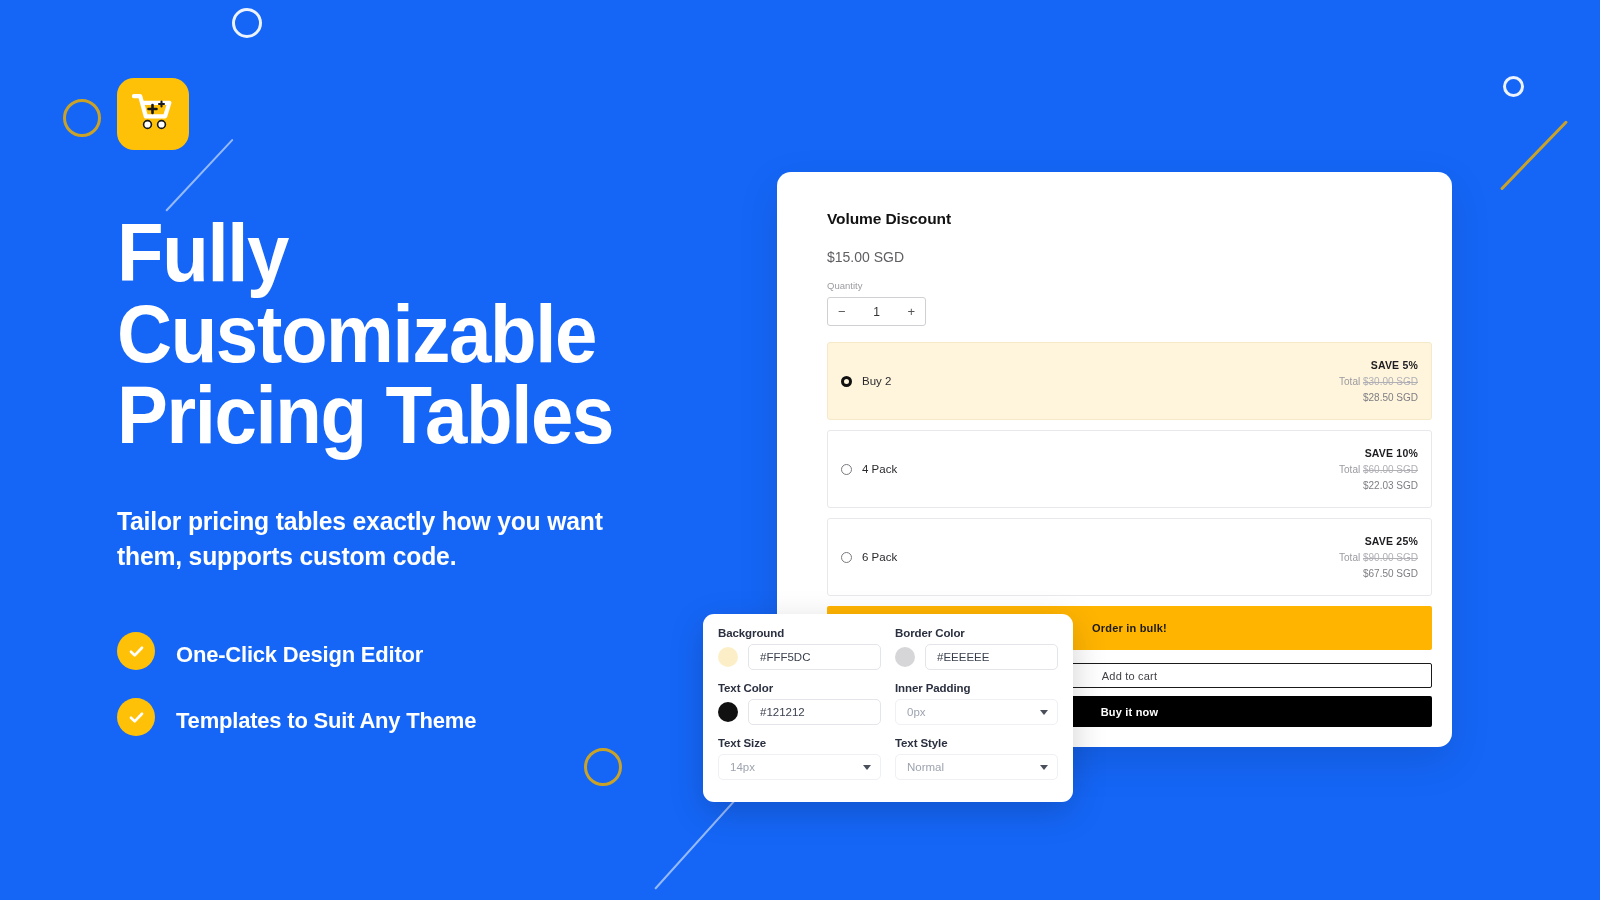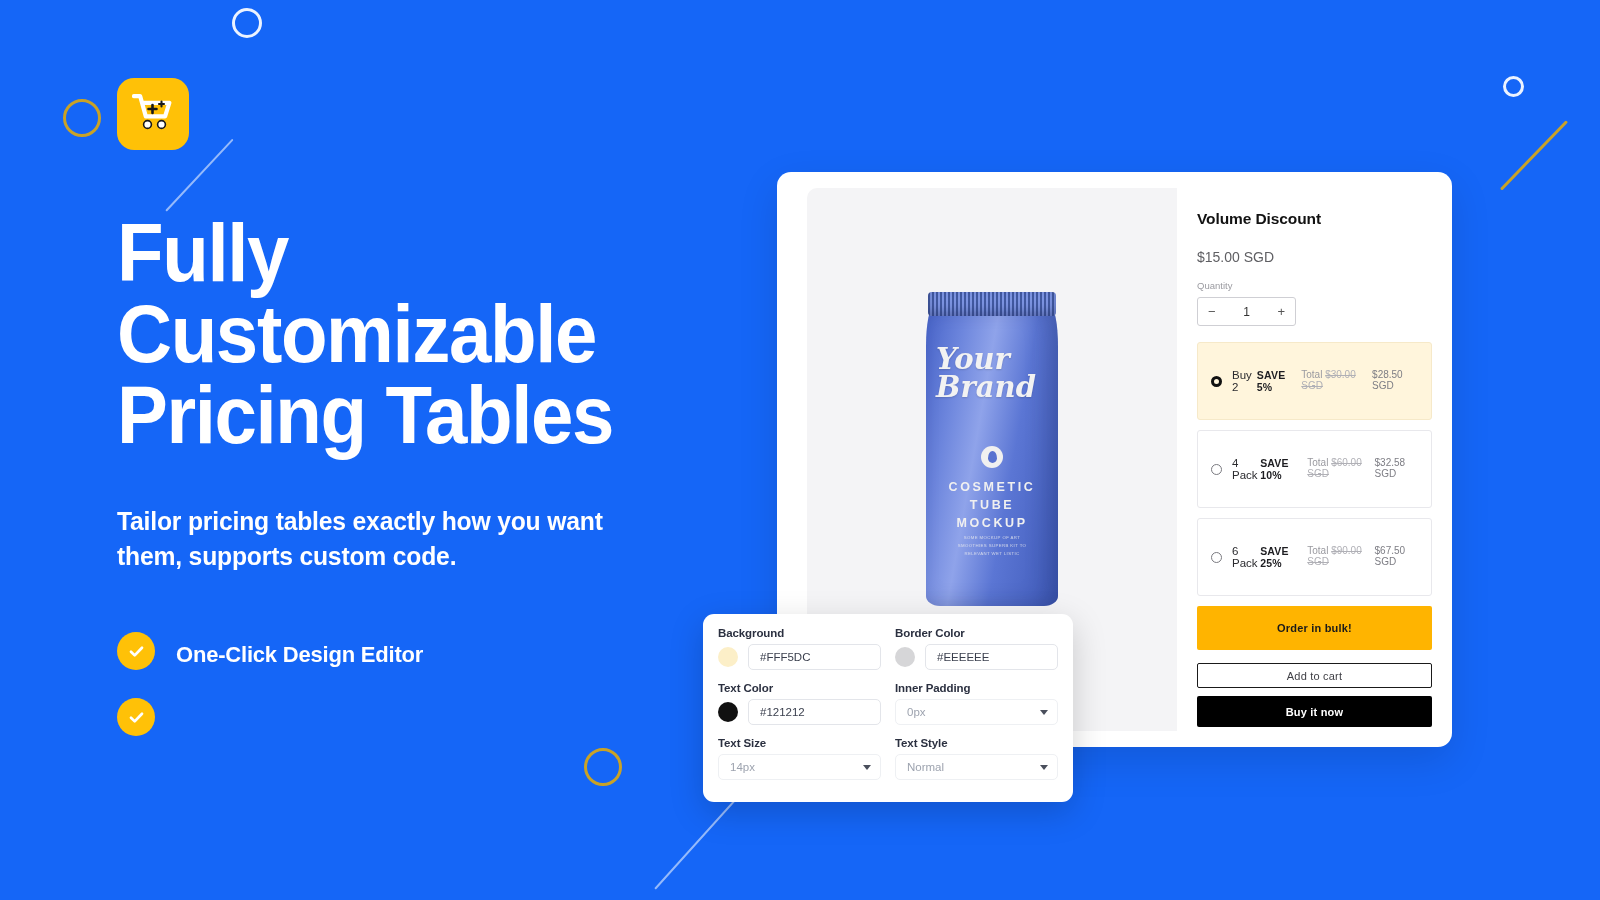--- a/index.html
+++ b/index.html
@@ -233,22 +233,22 @@
   .tier.selected { background: #FFF5DC; border-color: #f6e9c9; }
   .radio {
     width: 11px; height: 11px; border-radius: 50%;
     border: 1.6px solid #7a7a80;
     margin-right: 10px; flex: 0 0 11px;
     position: relative;
   }
   .radio.on { border: 3.4px solid #111; }
   .tier-name { font-size: 11.5px; color: #2b2b2f; }
   .tier-right {
-    margin-left: auto; text-align: left;
-    display: flex; flex-direction: row; gap: 5px;
+    margin-left: auto; text-align: right;
+    display: flex; flex-direction: column; gap: 5px;
   }
   .tier-save { font-size: 10.5px; font-weight: 700; color: #1d1d21; letter-spacing: 0.2px; }
   .tier-total { font-size: 10px; color: #9a9aa0; }
   .tier-total s { color: #b0b0b6; }
   .tier-final { font-size: 10px; color: #7d7d84; }
 
   .btn {
     height: 44px; border-radius: 2px;
     display: flex; align-items: center; justify-content: center;
     font-size: 11px; letter-spacing: 0.2px;
@@ -343,48 +343,28 @@
             </svg>
         </span>
         <span class="feature-label">One-Click Design Editor</span>
       </div>
       <div class="feature-row">
         <span class="check-badge">
           <svg width="19" height="19" viewBox="0 0 19 19">
               <path d="M4 9.8l3.7 3.6L15 5.8" stroke="#fff" stroke-width="2.7" fill="none" stroke-linecap="round" stroke-linejoin="round"></path>
             </svg>
         </span>
+        <span class="feature-label">Templates to Suit Any Theme</span>
       </div>
     </div>
   </div>
 
   <div class="app-card">
     <div class="app-inner">
 
-      <div class="product-pane">
-        <div class="tube-wrap">
-          <div class="tube-body">
-            <div class="tube-crimp"></div>
-            <div class="tube-script">
-              <span>Your</span><br>
-              <span>Brand</span>
-            </div>
-            <div class="tube-emblem">
-                <i></i>
-              </div>
-            <div class="tube-title" style="white-space:pre-line">COSMETIC
-TUBE
-MOCKUP</div>
-            <div class="tube-sub" style="white-space:pre-line">SOME MOCKUP OF ART
-SMOOTHIES SUPERB KIT TO
-RELEVANT WET LISTIC</div>
-          </div>
-          <div class="tube-cap"></div>
-        </div>
-      </div>
 
       <div class="buy-pane">
         <div class="bp-title">Volume Discount</div>
         <div class="bp-price">$15.00 SGD</div>
         <div class="bp-qty-label">Quantity</div>
 
         <div class="qty-box">
           <span class="qty-btn">−</span>
           <span>1</span>
           <span class="qty-btn">+</span>
@@ -407,21 +387,21 @@
 
           <div class="tier">
             <span class="radio"></span>
             <span class="tier-name">4 Pack</span>
             <span class="tier-right">
               <span class="tier-save">SAVE 10%</span>
               <span class="tier-total">
                 <span>Total</span>
                 <s>$60.00 SGD</s>
               </span>
-              <span class="tier-final">$32.58 SGD</span>
+              <span class="tier-final">$22.03 SGD</span>
             </span>
           </div>
 
           <div class="tier">
             <span class="radio"></span>
             <span class="tier-name">6 Pack</span>
             <span class="tier-right">
               <span class="tier-save">SAVE 25%</span>
               <span class="tier-total">
                 <span>Total</span>

